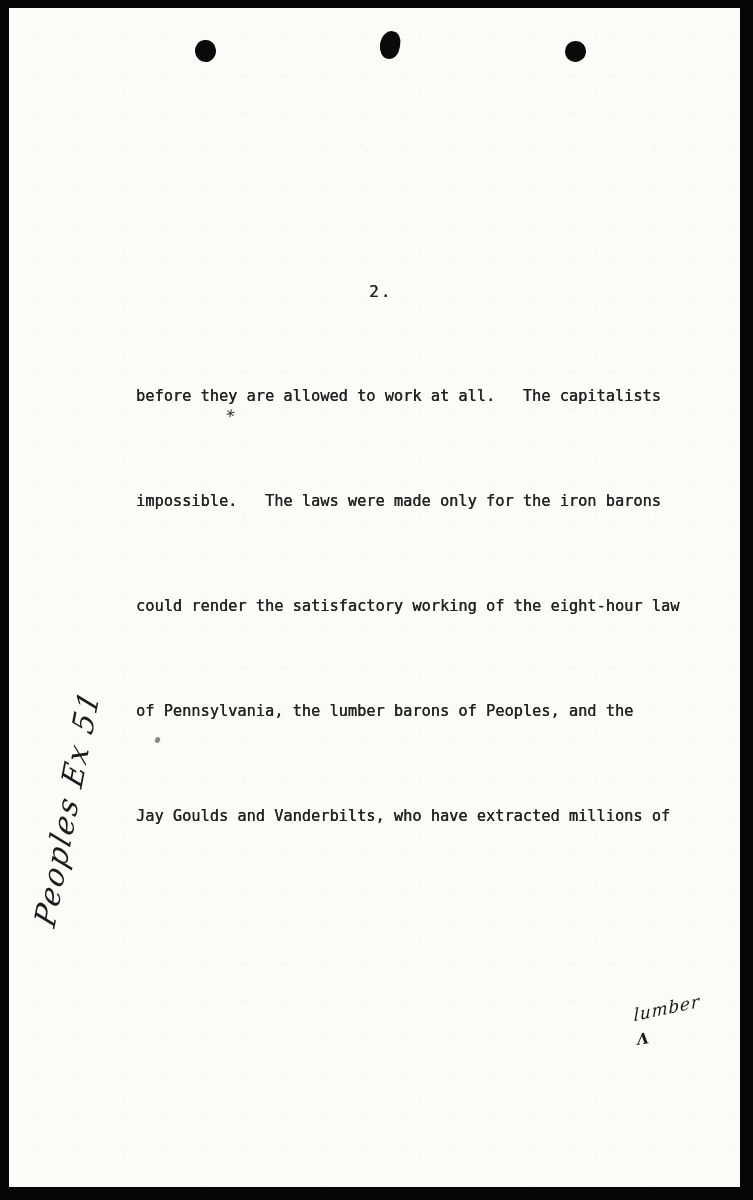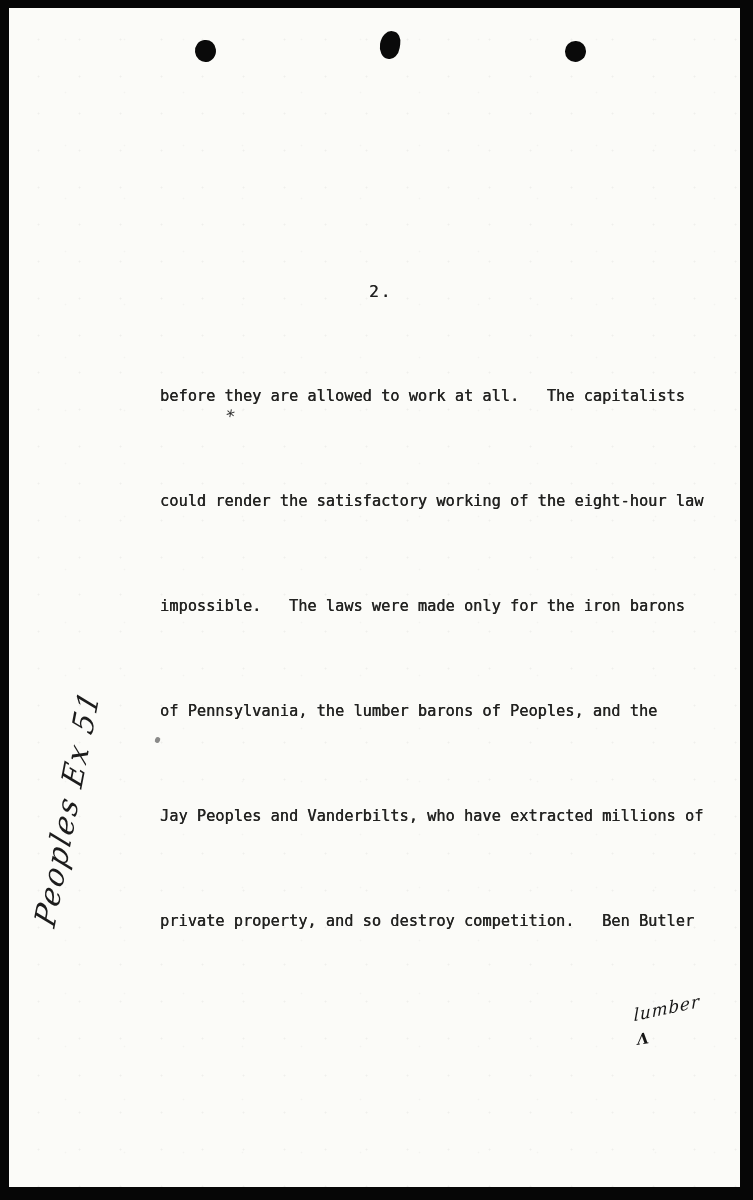--- a/index.html
+++ b/index.html
@@ -46,21 +46,21 @@
     position: absolute;
     left: 127px;
     top: 301px;
     width: 580px;
     color: #222220;
     font-size: 15.3px;
     line-height: 35px;
     white-space: pre;
     text-shadow: 0.35px 0 0 rgba(25,25,25,0.8), 0 0 0.6px rgba(40,40,40,0.45);
   }
-  .typed .line { height: 35px; margin-left: 24px; }
+  .typed .line { height: 35px; }
   .annotation-wrap {
     position: absolute;
     left: 58px;
     top: 800px;
     width: 0;
     height: 0;
   }
   .annotation {
     display: inline-block;
     white-space: nowrap;
@@ -121,25 +121,24 @@
   <div class="hole hole-2"></div>
   <div class="hole hole-3"></div>
 
   <div class="page-number">2.</div>
 
   <div class="pen-asterisk">*</div>
   <div class="ink-smudge"></div>
 
   <div class="typed">
     <div class="line">before they are allowed to work at all.   The capitalists</div>
+    <div class="line">impossible.   The laws were made only for the iron barons</div>
     <div class="line">could render the satisfactory working of the eight-hour law</div>
-    <div class="line">impossible.   The laws were made only for the iron barons</div>
     <div class="line">of Pennsylvania, the lumber barons of Peoples, and the</div>
-    <div class="line">Jay Peoples and Vanderbilts, who have extracted millions of</div>
-    <div class="line">private property, and so destroy competition.   Ben Butler</div>
+    <div class="line">Jay Goulds and Vanderbilts, who have extracted millions of</div>
     
     
     
     
     
     
     
     
     
     

